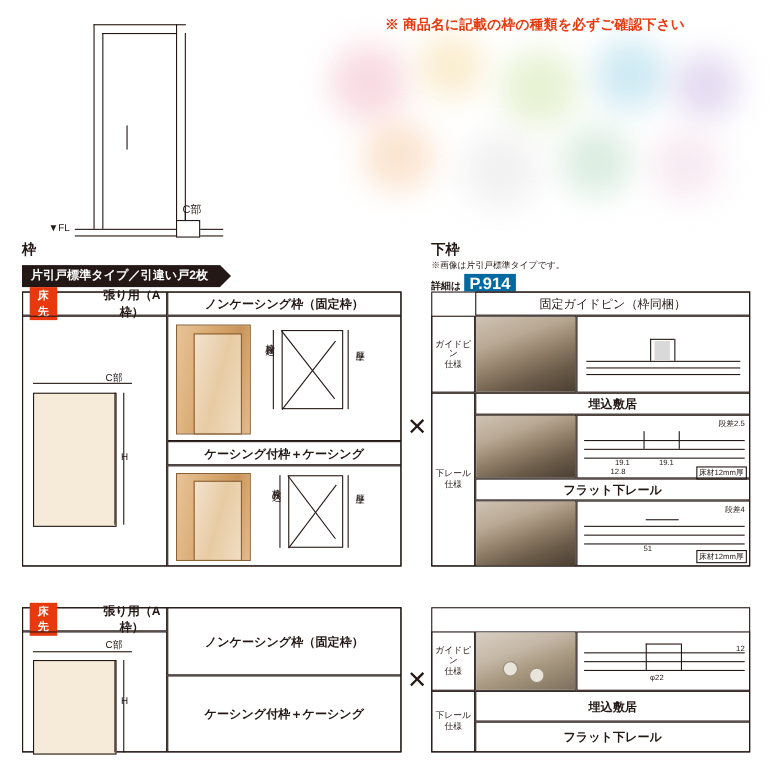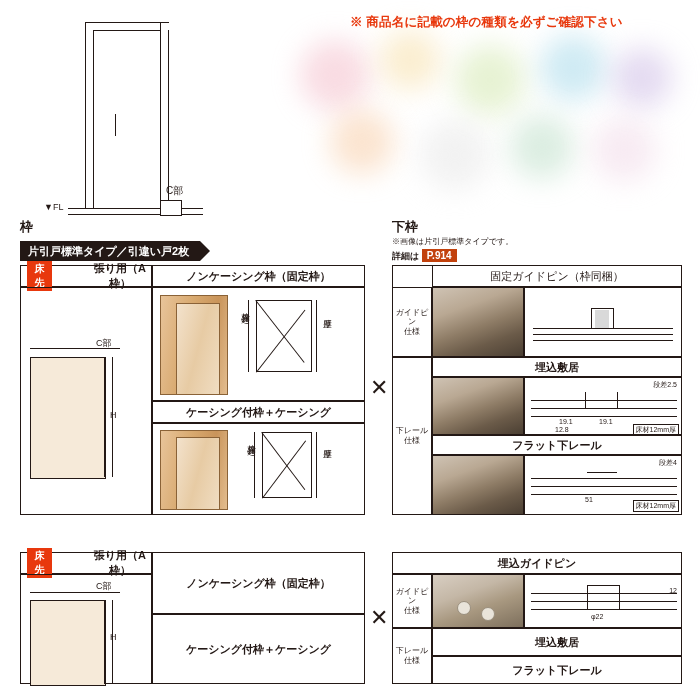--- a/index.html
+++ b/index.html
@@ -53,22 +53,22 @@
     display:inline-block;background:#E8380D;color:#fff;font-weight:bold;
     font-size:10px;padding:1px 4px;margin-right:2px;
   }
   .rowlabel{font-size:11px;font-weight:bold;margin-left:35px;}
   .tiny{font-size:8px;}
   .tiny7{font-size:7px;}
   .vert{writing-mode:vertical-rl;text-orientation:upright;font-size:8.5px;letter-spacing:1px;}
   .cross{font-size:22px;color:#231815;font-weight:300;}
 
   .pbadge{
-    display:inline-block;background:#c2410c;color:#fff;font-weight:bold;
-    font-size:10px;padding:1px 5px;
+    display:inline-block;background:#0369a1;color:#fff;font-weight:bold;
+    font-size:15px;padding:1px 5px;
   }
 
   .wood{background:linear-gradient(100deg,#e8c49a,#d8a96f 40%,#c9945a 70%,#e3bd8f);}
   .woodlite{background:linear-gradient(105deg,#f3e2cc,#e7cba4 50%,#f0ddc2);}
   .panel-beige{background:#f6ead9;}
   .floorimg{background:linear-gradient(160deg,#cfc3b4 0%,#b9a893 30%,#8e7c66 55%,#6b5b49 75%,#4b3f33 100%);}
   .pinimg{background:linear-gradient(160deg,#d8cec2 0%,#c4b7a6 35%,#a89880 60%,#7d6f5c 100%);}
 </style>
 </head>
 <body>
@@ -253,23 +253,20 @@
     <span>ノンケーシング枠（固定枠）</span>
   </div>
   <div class="cell bdr" style="left:152px;top:614px;width:213px;height:70px;font-size:11px;font-weight:bold;">
     <span>ケーシング付枠＋ケーシング</span>
   </div>
 
   <div class="cross" style="position:absolute;left:370px;top:605px;">✕</div>
 
   <div class="box" style="left:392px;top:552px;width:290px;height:132px;"></div>
 
-  <div class="cell bdr" style="left:392px;top:552px;width:290px;height:22px;font-size:11px;font-weight:bold;">
-    <span>埋込ガイドピン</span>
-  </div>
   <div class="cell bdr" style="left:392px;top:574px;width:40px;height:54px;">
     <span class="tiny" style="line-height:1.2;white-space:pre-line;">ガイドピン
 仕様</span>
   </div>
   <div class="cell bdr" style="left:432px;top:574px;width:92px;height:54px;">
     <div class="pinimg" style="width:100%;height:100%;position:relative;">
       <div style="position:absolute;left:24px;top:26px;width:12px;height:12px;border-radius:50%;background:#e9e4da;border:1px solid #9a8f7e;"></div>
       <div style="position:absolute;left:48px;top:32px;width:12px;height:12px;border-radius:50%;background:#e9e4da;border:1px solid #9a8f7e;"></div>
     </div>
   </div>

